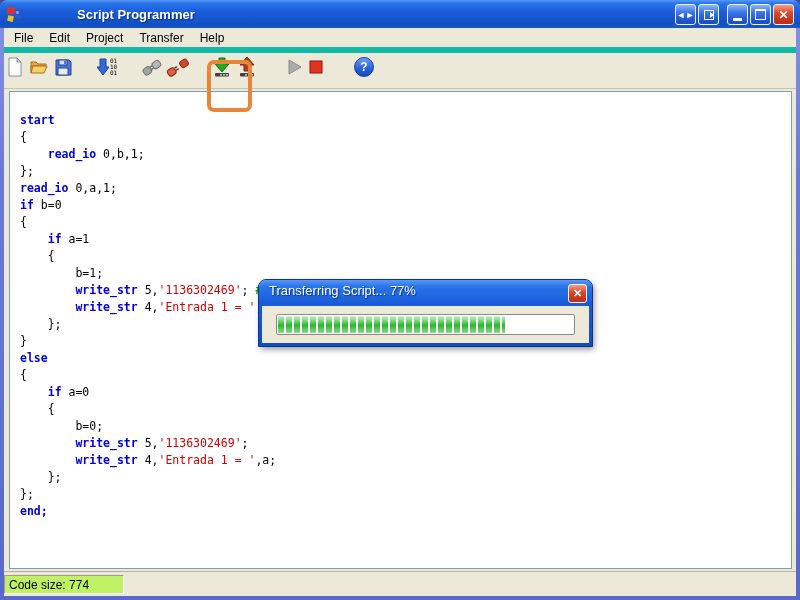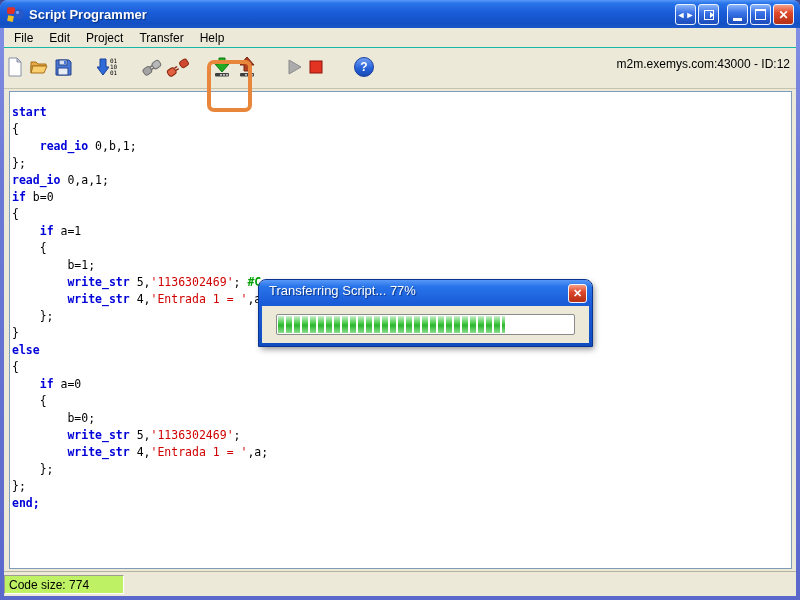--- a/index.html
+++ b/index.html
@@ -10,50 +10,50 @@
     -webkit-font-smoothing:antialiased;
   }
   
   .win-frame{position:absolute;inset:0;border-radius:8px 8px 0 0;
     background:linear-gradient(180deg,#8492E6 0%,#6B79D6 30%,#5A68CC 100%);}
   .titlebar{position:absolute;left:0;top:0;width:800px;height:28px;
     border-radius:8px 8px 0 0;
     background:linear-gradient(180deg,#5898F8 0%,#2874EA 12%,#1A5CD8 45%,#1250C4 85%,#1A57C8 100%);
     display:flex;align-items:center;padding-left:6px;box-sizing:border-box;}
   .app-ic{width:18px;height:18px;margin-right:5px;display:inline-flex;}
-  .win-title{color:#fff;font-weight:bold;font-size:13px;text-shadow:1px 1px 1px #08307E;}
+  .win-title{color:#fff;font-weight:bold;font-size:13px;text-shadow:1px 1px 1px #08307E;margin-left:48px;}
   .tb-ctrls{position:absolute;right:6px;top:4px;display:flex;gap:2px;}
   .cbtn{width:21px;height:21px;border:1px solid #EAF2FE;border-radius:3px;
     background:linear-gradient(180deg,#8CB4F8 0%,#3A74E8 40%,#1E50C0 90%);
     color:#fff;display:flex;align-items:center;justify-content:center;
     font-size:9px;font-weight:bold;box-sizing:border-box;cursor:default;padding:0;}
   .cbtn.gap{margin-left:6px;}
   .cbtn.close{background:linear-gradient(180deg,#F6A088 0%,#E0492C 40%,#BA3318 90%);font-size:12px;}
   .sh-min{width:9px;height:3px;background:#fff;margin-top:9px;}
   .sh-max{width:9px;height:8px;border:1px solid #fff;border-top:2px solid #fff;}
   .sh-box{width:8px;height:8px;border:1px solid #fff;position:relative;}
   .sh-box:after{content:"";position:absolute;right:-4px;top:1px;border:3px solid transparent;border-left:4px solid #fff;}
   
   .client{position:absolute;left:4px;right:4px;top:28px;bottom:4px;background:#ECE9D8;}
   .menubar{position:absolute;left:0;right:0;top:0;height:19px;display:flex;align-items:center;
-    font-size:12px;color:#000;border-bottom:1px solid #14b8a6;padding-left:2px;}
+    font-size:12px;color:#000;border-bottom:6px solid #14b8a6;padding-left:2px;}
   .mitem{padding:2px 8px;cursor:default;}
   .toolbar{position:absolute;left:0;right:0;top:20px;height:40px;border-bottom:1px solid #C6C3AF;}
   .tbi{position:absolute;top:9px;width:24px;height:24px;display:flex;align-items:flex-start;cursor:default;}
   .bits{display:inline-block;font-size:6px;line-height:6px;color:#000;margin-left:1px;margin-top:1px;
     font-family:"DejaVu Sans Mono",monospace;}
   .help-ic{width:18px;height:18px;border-radius:50%;
     background:linear-gradient(180deg,#6E9CF0,#2460D8 60%,#1A4AB4);
     border:1px solid #163E9C;color:#fff;font-weight:bold;font-size:12px;
     display:flex;align-items:center;justify-content:center;}
   .conn-label{position:absolute;right:6px;top:9px;font-size:12px;color:#000;}
   
   .editor{position:absolute;left:5px;right:4px;top:63px;bottom:27px;background:#fff;
     border:1px solid #7F9DB9;overflow:hidden;cursor:text;}
-  .code{margin:0;padding:12px 2px;font-family:"DejaVu Sans Mono",monospace;
+  .code{margin:8px;padding:12px 2px;font-family:"DejaVu Sans Mono",monospace;
     font-size:11.5px;line-height:17px;white-space:pre;}
   .code .kw{color:#0000D8;font-weight:bold;}
   .code .pl{color:#000;}
   .code .st{color:#D00000;font-weight:normal;}
   .code .cm{color:#00A000;font-weight:bold;}
   
   .statusbar{position:absolute;left:0;right:0;bottom:0;height:24px;border-top:1px solid #B4B19C;}
   .spanel{position:absolute;top:3px;bottom:2px;background:#bef264;
     border:1px solid;border-color:#9E9C8E #FFFFFF #FFFFFF #9E9C8E;
     font-size:12px;color:#000;padding:2px 4px;box-sizing:border-box;white-space:nowrap;overflow:hidden;}
@@ -195,21 +195,20 @@
       <span class="tbi" style="left:302px">
         <svg width="20" height="20">
             <rect x="4" y="4" width="12" height="12" fill="#E23222" stroke="#8E1408"></rect>
           </svg>
       </span>
       <span class="tbi" style="left:350px">
         <span class="help-ic">
             <span>?</span>
           </span>
       </span>
-      <span class="conn-label">m2m.exemys.com:43000 - ID:12</span>
 
       <div class="hl-box"></div>
     </div>
 
     <div class="editor">
       <pre class="code"><div><span class="kw">start</span></div><div><span class="pl">{</span></div><div><span class="pl">    </span><span class="kw">read_io</span><span class="pl"> 0,b,1;</span></div><div><span class="pl">};</span></div><div><span class="kw">read_io</span><span class="pl"> 0,a,1;</span></div><div><span class="kw">if</span><span class="pl"> b=0</span></div><div><span class="pl">{</span></div><div><span class="pl">    </span><span class="kw">if</span><span class="pl"> a=1</span></div><div><span class="pl">    {</span></div><div><span class="pl">        b=1;</span></div><div><span class="pl">        </span><span class="kw">write_str</span><span class="pl"> 5,</span><span class="st">'1136302469'</span><span class="pl">; </span><span class="cm">#C</span></div><div><span class="pl">        </span><span class="kw">write_str</span><span class="pl"> 4,</span><span class="st">'Entrada 1 = '</span><span class="pl">,a</span></div><div><span class="pl">    };</span></div><div><span class="pl">}</span></div><div><span class="kw">else</span></div><div><span class="pl">{</span></div><div><span class="pl">    </span><span class="kw">if</span><span class="pl"> a=0</span></div><div><span class="pl">    {</span></div><div><span class="pl">        b=0;</span></div><div><span class="pl">        </span><span class="kw">write_str</span><span class="pl"> 5,</span><span class="st">'1136302469'</span><span class="pl">;</span></div><div><span class="pl">        </span><span class="kw">write_str</span><span class="pl"> 4,</span><span class="st">'Entrada 1 = '</span><span class="pl">,a;</span></div><div><span class="pl">    };</span></div><div><span class="pl">};</span></div><div><span class="kw">end;</span></div></pre>
     </div>
 
     <div class="statusbar">
       <span class="spanel sp1">Code size: 774</span>

